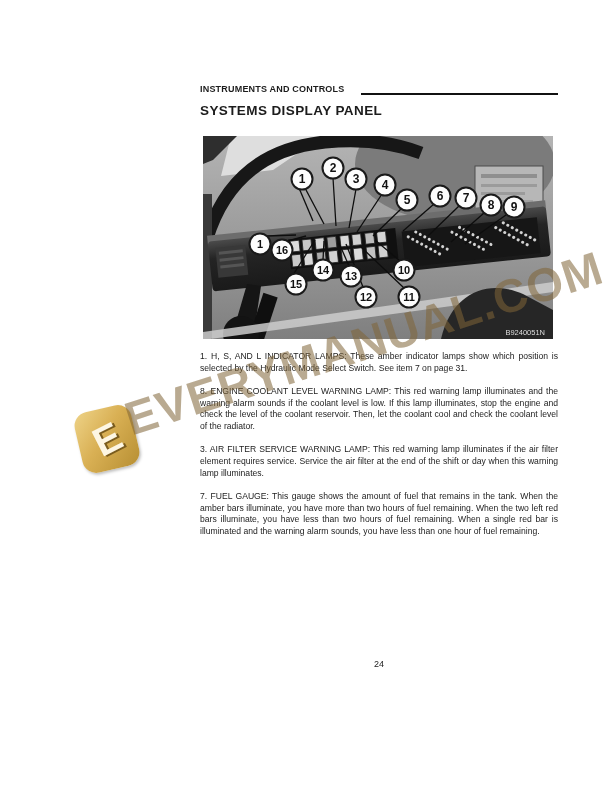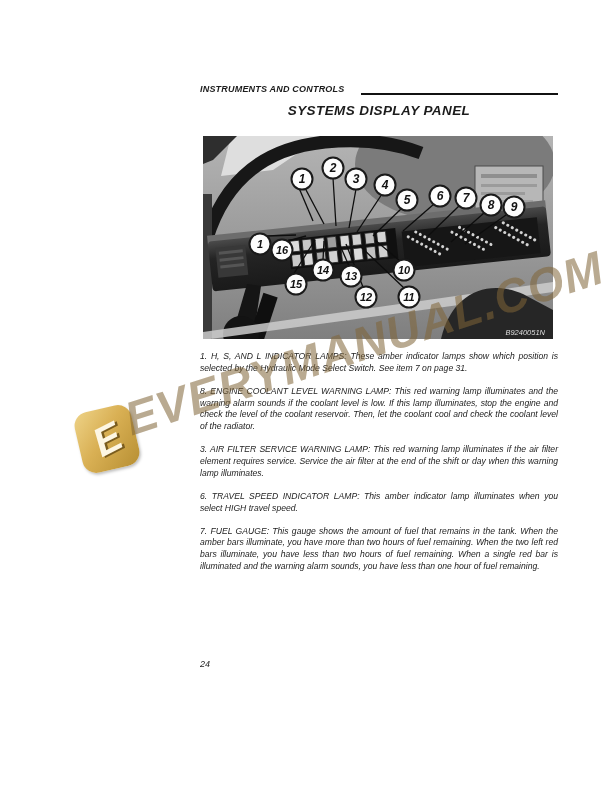--- a/index.html
+++ b/index.html
@@ -1,41 +1,41 @@
 <!DOCTYPE html>
 <html><head>
 <meta charset="utf-8">
 <style>
   html,body{margin:0;padding:0;background:#ffffff;}
   .page{
     position:relative;width:612px;height:792px;background:#ffffff;overflow:hidden;
-    font-family:"Liberation Sans","DejaVu Sans",sans-serif;color:#1c1c1c;font-style:italic;
+    font-family:"Liberation Sans","DejaVu Sans",sans-serif;color:#1c1c1c;
   }
   .running-head{
     position:absolute;left:200px;top:84px;font-size:9px;font-weight:700;
     letter-spacing:.2px;white-space:nowrap;
   }
   .head-rule{
     position:absolute;left:361px;top:93px;width:197px;height:2px;background:#111;
   }
   .page-title{
-    position:absolute;left:200px;top:103px;width:358px;text-align:center;
+    position:absolute;left:200px;top:103px;width:358px;text-align:left;
     font-size:13.5px;font-weight:700;letter-spacing:.4px;
   }
   .figure{
     position:absolute;left:203px;top:136px;width:350px;height:203px;background:#9a9a9a;
   }
   .figure svg{display:block;}
   .bodycopy{
     position:absolute;left:200px;top:344px;width:358px;
     font-size:8.6px;line-height:11.7px;text-align:justify;margin-top:7px;
   }
   .bodycopy p{margin:0 0 11.5px 0;}
   .pageno{
-    position:absolute;left:200px;top:659px;width:358px;font-size:9px;
+    position:absolute;left:200px;top:659px;width:358px;text-align:center;font-size:9px;
   }
   
   .wm-layer{position:absolute;left:0;top:0;width:612px;height:792px;pointer-events:none;z-index:9;}
   .wm-text{
     position:absolute;left:118px;top:394px;
     font-size:47px;font-weight:700;letter-spacing:1px;white-space:nowrap;
     color:rgba(128,100,55,0.55);
     transform:rotate(-18deg);transform-origin:left top;
   }
   .wm-logo{
@@ -197,21 +197,20 @@
       </g>
 
       <text x="342" y="199" text-anchor="end" font-family="Liberation Sans, sans-serif" font-size="7.5" fill="#dedede">B9240051N</text>
     </svg>
   </div>
 
   <div class="bodycopy">
     <p>1. H, S, AND L INDICATOR LAMPS: These amber indicator lamps show which position is selected by the Hydraulic Mode Select Switch. See item 7 on page 31.</p>
     <p>8. ENGINE COOLANT LEVEL WARNING LAMP: This red warning lamp illuminates and the warning alarm sounds if the coolant level is low. If this lamp illuminates, stop the engine and check the level of the coolant reservoir. Then, let the coolant cool and check the coolant level of the radiator.</p>
     <p>3. AIR FILTER SERVICE WARNING LAMP: This red warning lamp illuminates if the air filter element requires service. Service the air filter at the end of the shift or day when this warning lamp illuminates.</p>
-    <p>6. TRAVEL SPEED INDICATOR LAMP: This amber indicator lamp illuminates when you select HIGH travel speed.</p>
     <p>7. FUEL GAUGE: This gauge shows the amount of fuel that remains in the tank. When the amber bars illuminate, you have more than two hours of fuel remaining. When the two left red bars illuminate, you have less than two hours of fuel remaining. When a single red bar is illuminated and the warning alarm sounds, you have less than one hour of fuel remaining.</p>
   </div>
 
   <div class="pageno">24</div>
 
   <div class="wm-layer">
     <div class="wm-logo">
       <span>E</span>
     </div>
     <div class="wm-text">EVERYMANUAL.COM</div>

